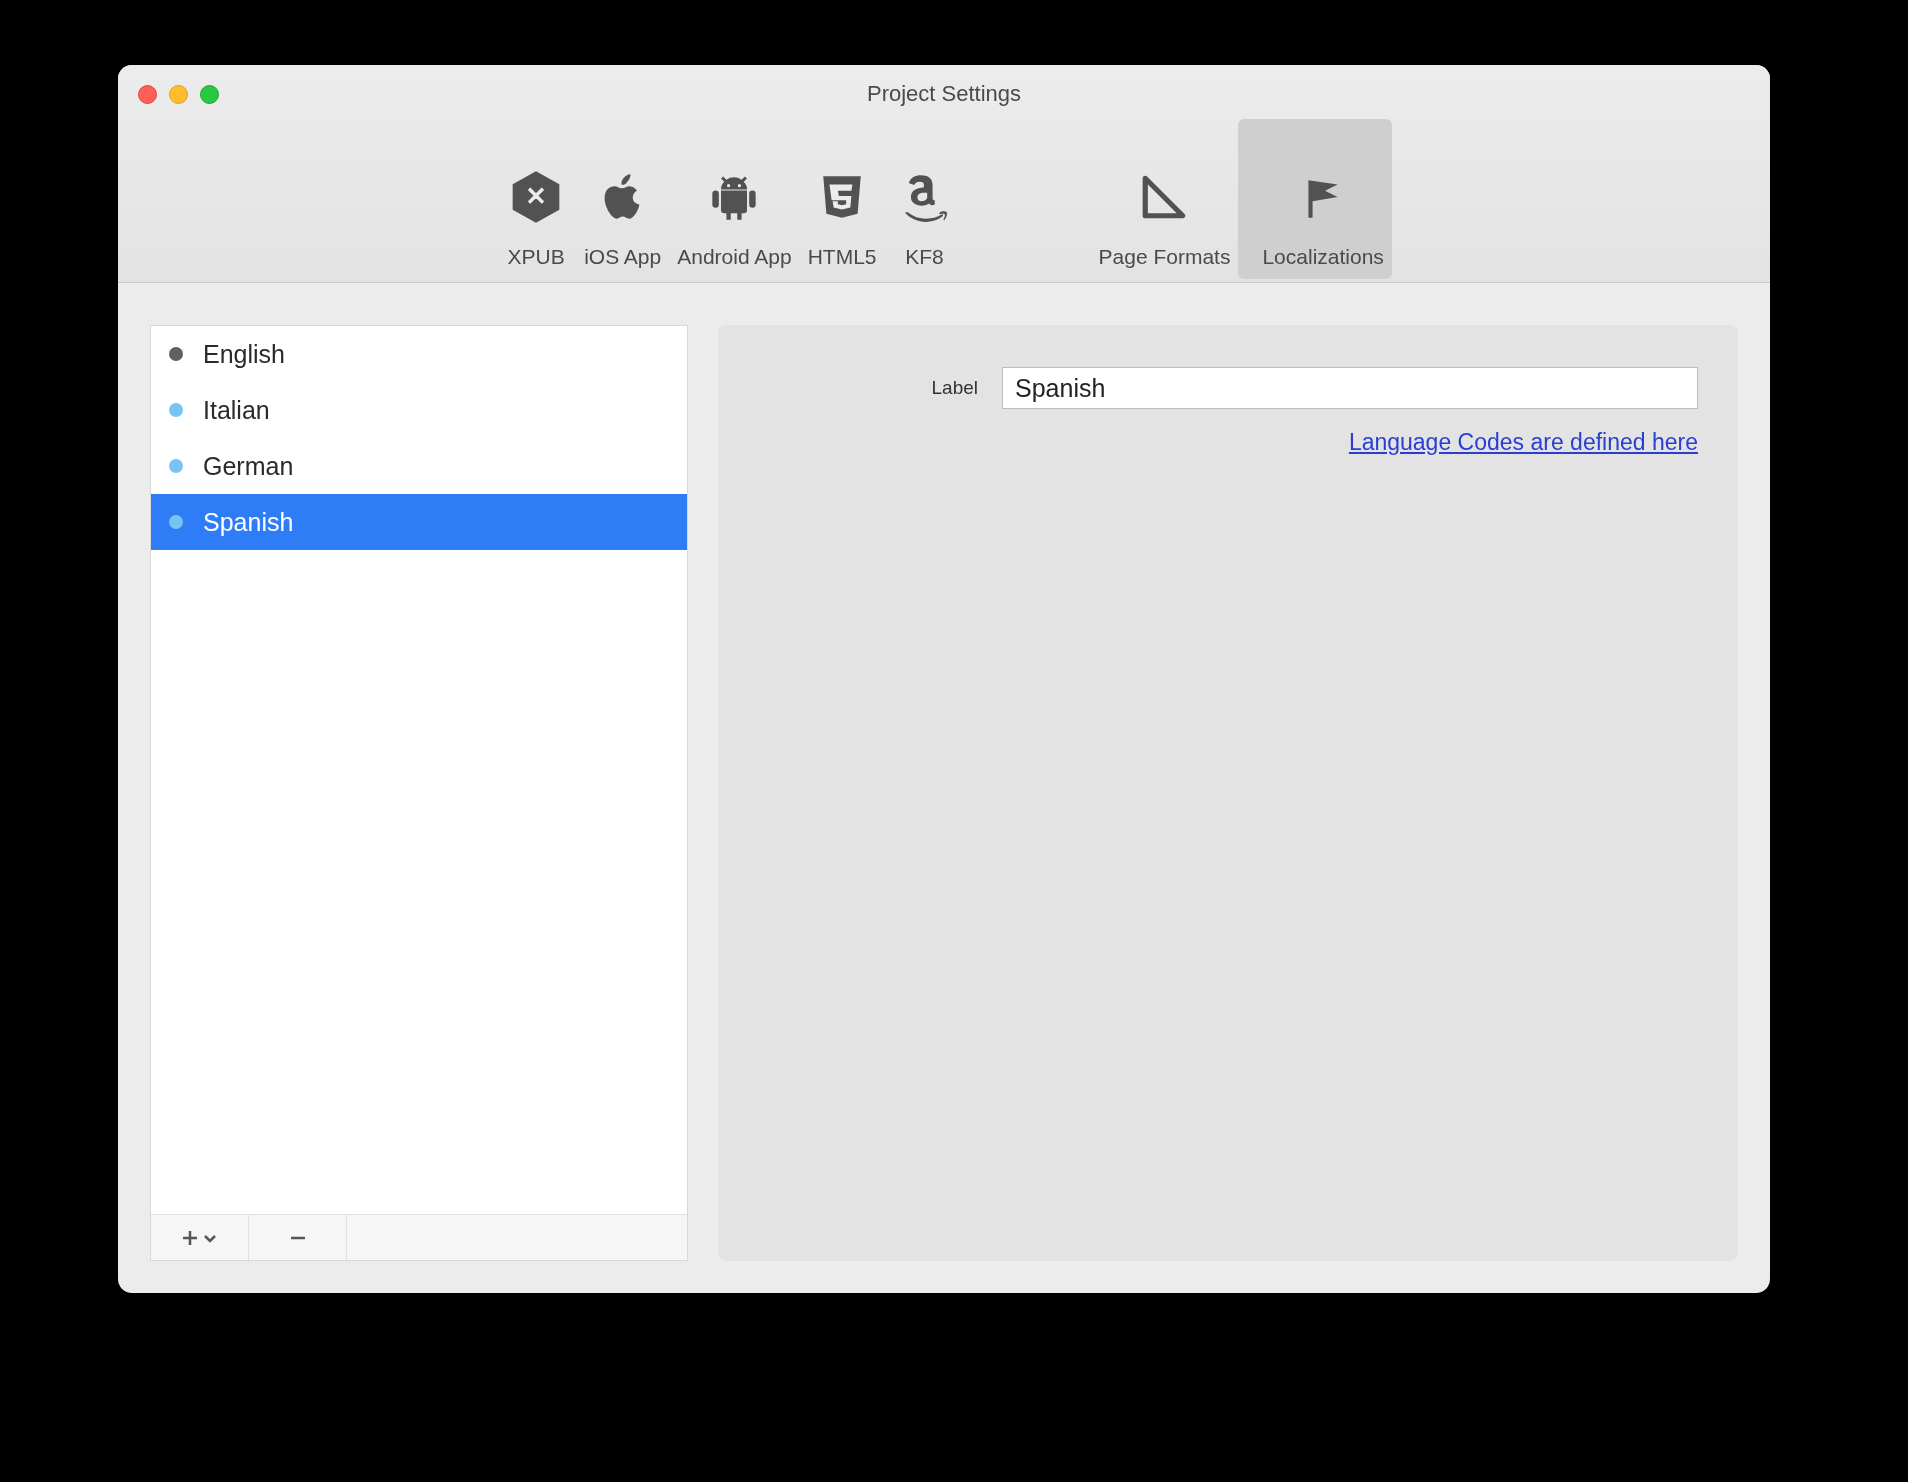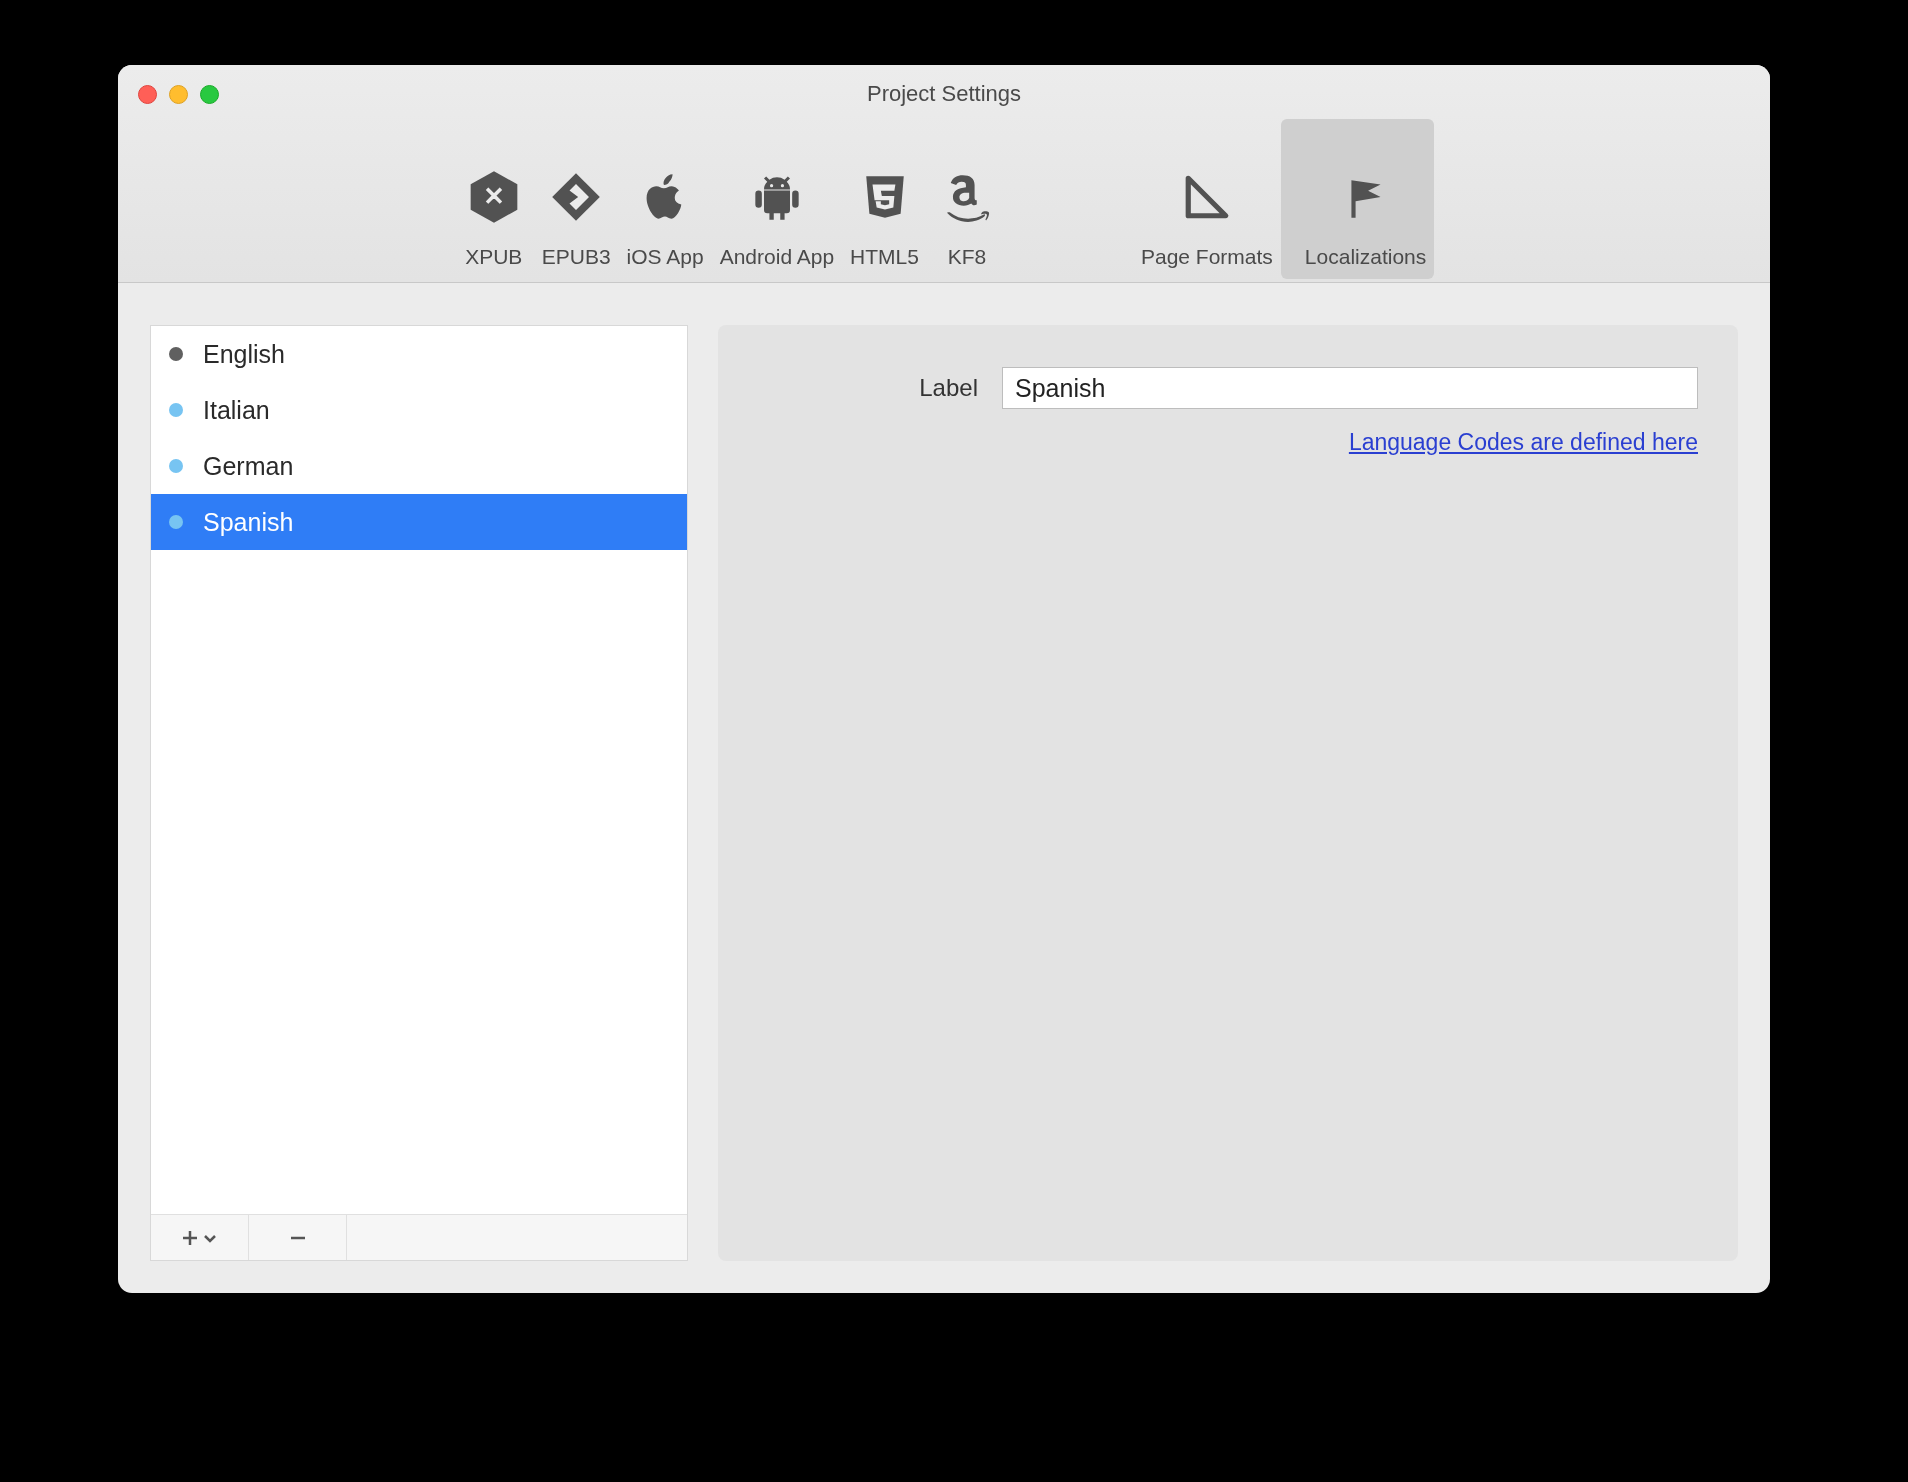--- a/index.html
+++ b/index.html
@@ -151,21 +151,21 @@
     gap: 36px;
   }
   .form-row {
     display: flex;
     align-items: center;
     gap: 24px;
   }
   .form-row .field-label {
     width: 220px;
     text-align: right;
-    font-size: 24px;
+    font-size: 19px;
     color: #333;
   }
   .form-row input[type=text] {
     flex: 1;
     height: 42px;
     font-size: 25px;
     padding: 0 12px;
     border: 1px solid #bdbdbd;
     background: #fff;
     color: #222;
@@ -202,29 +202,20 @@
         <div class="toolbar-item">
           <span class="icon">
             <svg width="56" height="56" viewBox="0 0 48 48">
                 <polygon points="24,2 44,13 44,35 24,46 4,35 4,13" fill="#525252"></polygon>
                 <text x="24" y="31" font-size="22" fill="#ececec" text-anchor="middle" font-family="Arial" font-weight="bold">✕</text>
               </svg>
           </span>
           <span class="lbl">XPUB</span>
         </div>
 
-        <div class="toolbar-item">
-          <span class="icon">
-            <svg width="52" height="52" viewBox="0 0 48 48">
-                <polygon points="24,2 46,24 24,46 2,24" fill="#525252"></polygon>
-                <polygon points="24,12 36,24 24,36 18,30 26,24 18,18" fill="#ececec"></polygon>
-              </svg>
-          </span>
-          <span class="lbl">EPUB3</span>
-        </div>
 
         <div class="toolbar-item">
           <span class="icon">
             <svg width="52" height="52" viewBox="0 0 48 48">
                 <path fill="#525252" d="M33 25c0-5 4-7 4-7s-3-4-7-4c-3 0-4 2-7 2s-4-2-7-2c-4 0-9 3-9 11 0 9 7 19 11 19 2 0 4-2 6-2s3 2 6 2c4 0 9-9 9-13-4-1-6-3-6-6zM28 10c2-2 3-5 3-7-3 0-5 2-6 3-2 2-3 5-2 7 2 0 4-1 5-3z"></path>
               </svg>
           </span>
           <span class="lbl">iOS App</span>
         </div>
 

